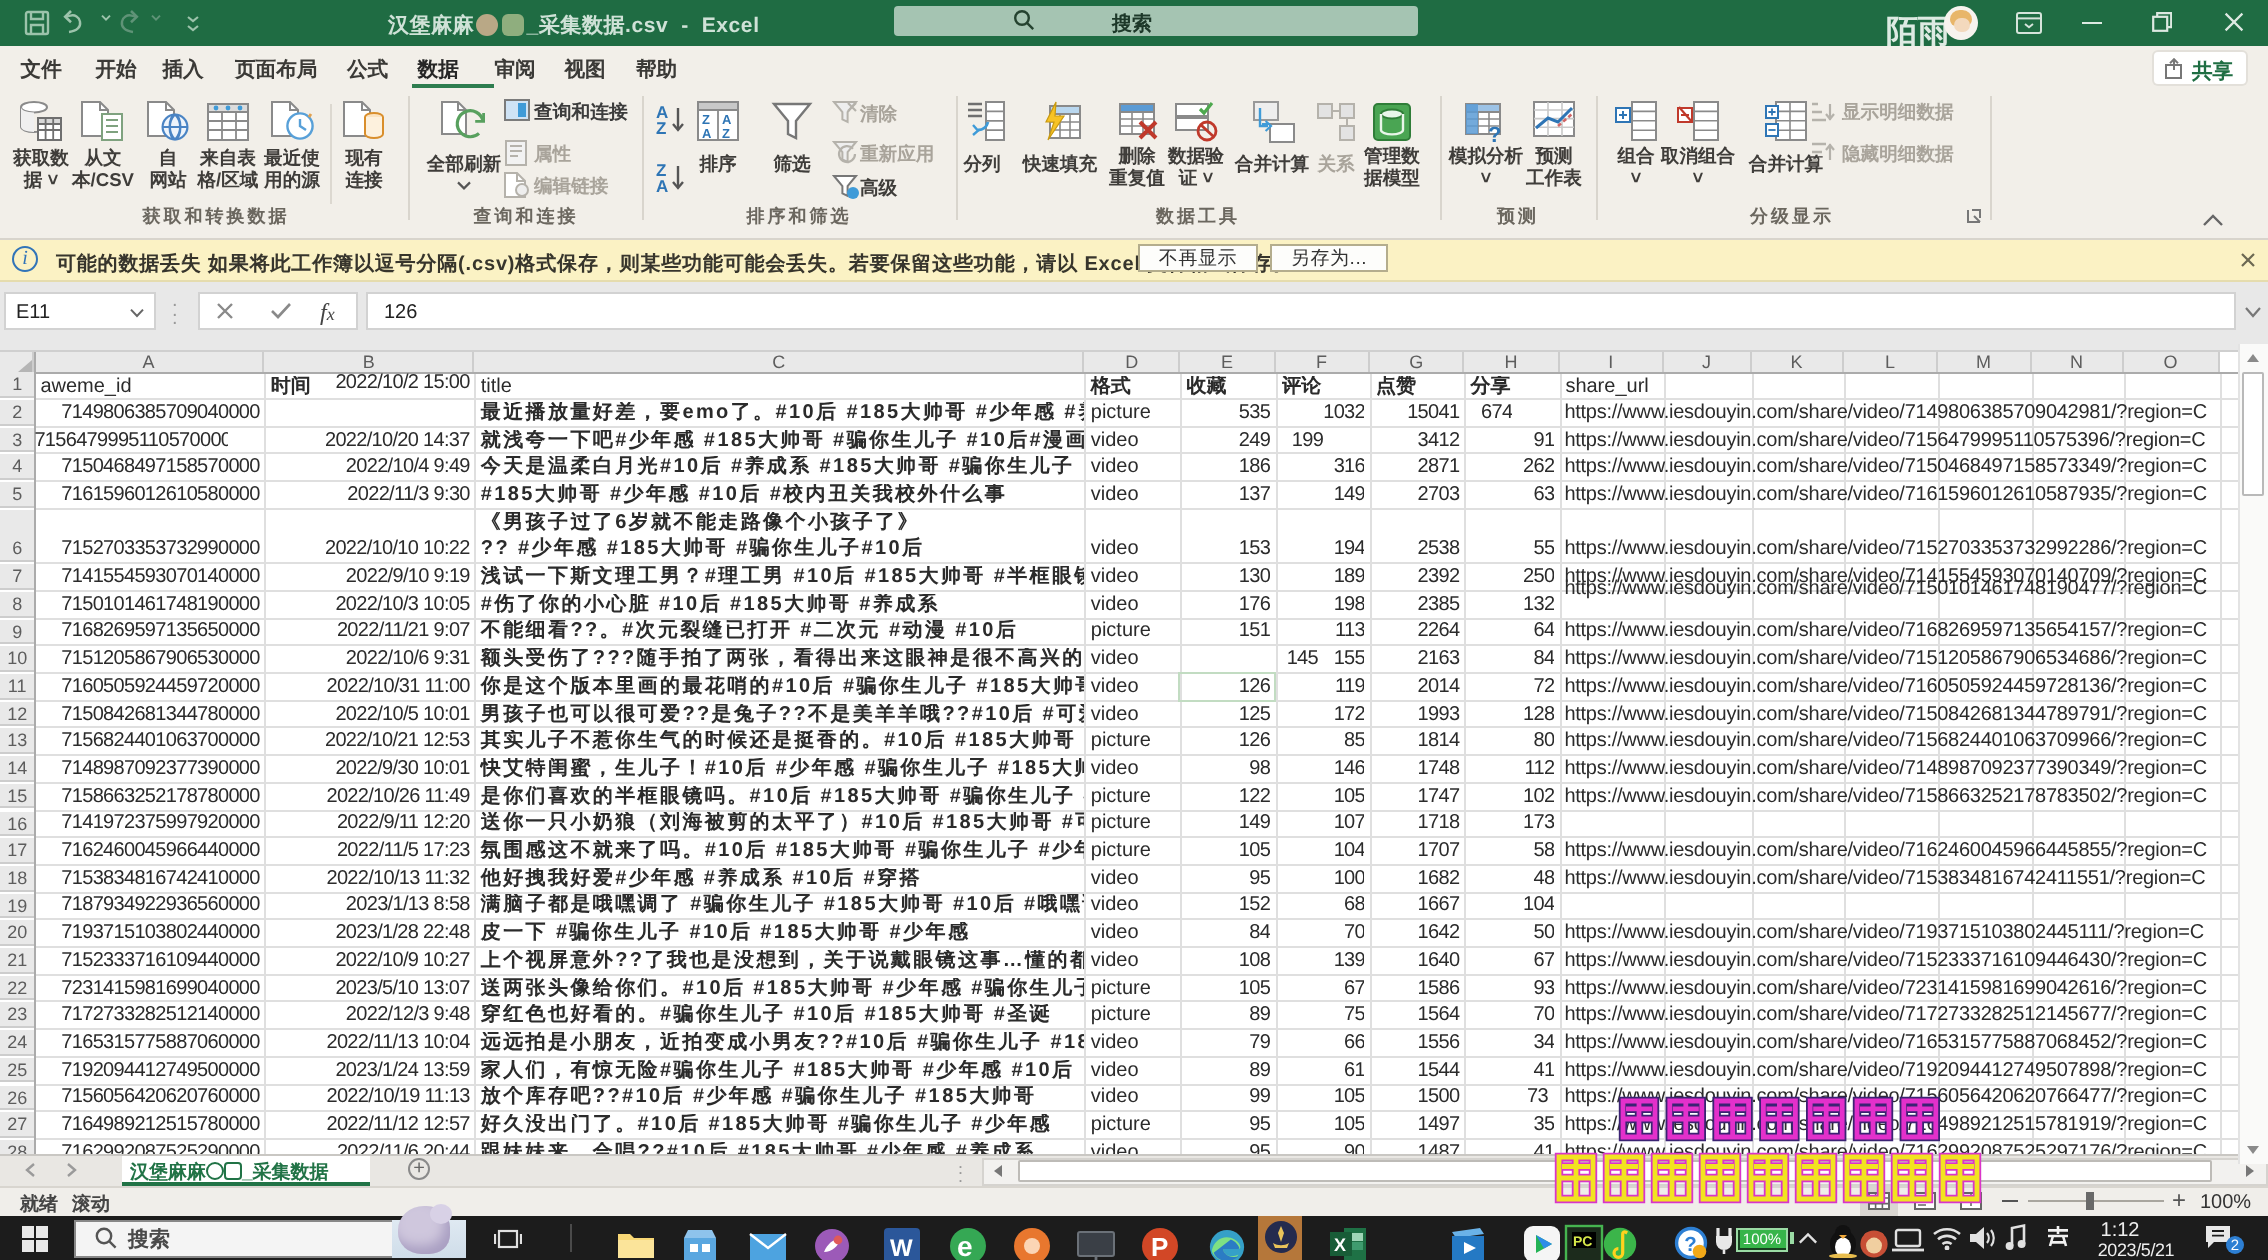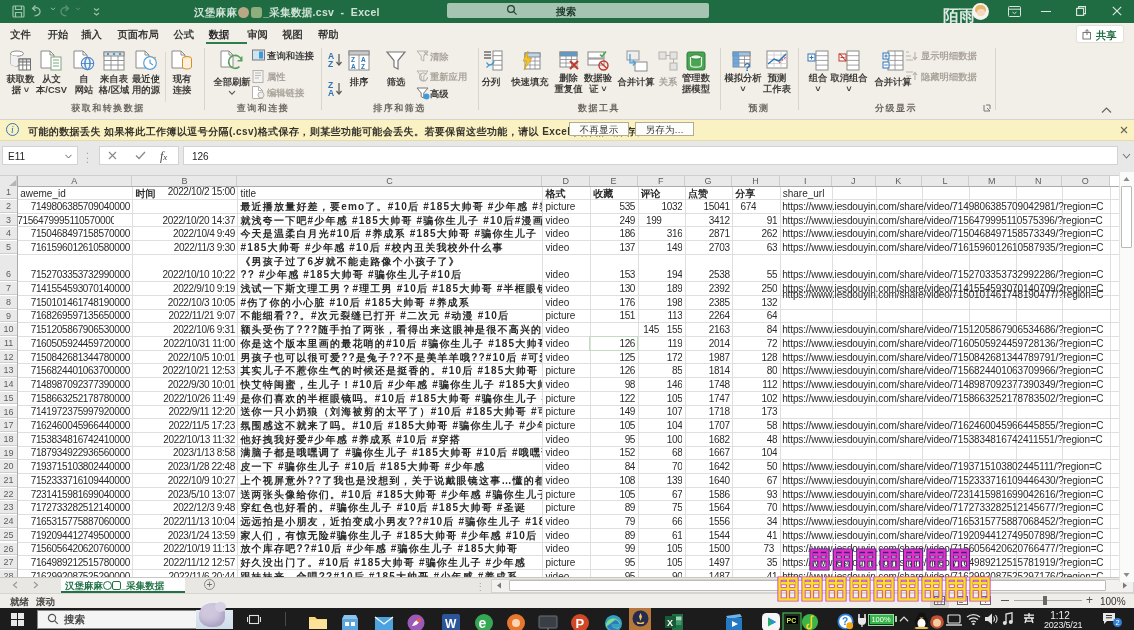--- a/index.html
+++ b/index.html
@@ -511,20 +511,21 @@
 <div class="cell num" style="left:732.2px;top:296.7px;width:45.0px">132</div>
 <div class="cell" style="left:782.2px;top:289px;width:323px;letter-spacing:-0.13px">https://www.iesdouyin.com/share/video/7150101461748190477/?region=C</div>
 <div class="cell num" style="left:17.2px;top:310.4px;width:112.7px">7168269597135650000</div>
 <div class="cell num" style="left:132.4px;top:310.4px;width:102.5px">2022/11/21 9:07</div>
 <div class="cell" style="left:240.4px;top:310.4px;width:301.5px;letter-spacing:1.2px;font-weight:bold">不能细看??。#次元裂缝已打开 #二次元 #动漫 #10后</div>
 <div class="cell" style="left:545.4px;top:310.4px;width:44.39999999999998px">picture</div>
 <div class="cell num" style="left:590.3px;top:310.4px;width:44.80000000000007px">151</div>
 <div class="cell num" style="left:637.6px;top:310.4px;width:44.89999999999998px">113</div>
 <div class="cell num" style="left:685.0px;top:310.4px;width:44.700000000000045px">2264</div>
 <div class="cell num" style="left:732.2px;top:310.4px;width:45.0px">64</div>
+<div class="cell" style="left:782.2px;top:310.4px;width:336.29999999999995px;letter-spacing:-0.13px">https://www.iesdouyin.com/share/video/7168269597135654157/?region=C</div>
 <div class="cell num" style="left:17.2px;top:324.09999999999997px;width:112.7px">7151205867906530000</div>
 <div class="cell num" style="left:132.4px;top:324.09999999999997px;width:102.5px">2022/10/6 9:31</div>
 <div class="cell" style="left:240.4px;top:324.09999999999997px;width:301.5px;letter-spacing:1.2px;font-weight:bold">额头受伤了???随手拍了两张，看得出来这眼神是很不高兴的??#10</div>
 <div class="cell" style="left:545.4px;top:324.09999999999997px;width:44.39999999999998px">video</div>
 <div class="cell num" style="left:610px;top:324.09999999999997px;width:49px">145</div>
 <div class="cell num" style="left:637.6px;top:324.09999999999997px;width:44.89999999999998px">155</div>
 <div class="cell num" style="left:685.0px;top:324.09999999999997px;width:44.700000000000045px">2163</div>
 <div class="cell num" style="left:732.2px;top:324.09999999999997px;width:45.0px">84</div>
 <div class="cell" style="left:782.2px;top:324.09999999999997px;width:336.29999999999995px;letter-spacing:-0.13px">https://www.iesdouyin.com/share/video/7151205867906534686/?region=C</div>
 <div class="cell num" style="left:17.2px;top:337.8px;width:112.7px">7160505924459720000</div>
@@ -535,21 +536,21 @@
 <div class="cell num" style="left:637.6px;top:337.8px;width:44.89999999999998px">119</div>
 <div class="cell num" style="left:685.0px;top:337.8px;width:44.700000000000045px">2014</div>
 <div class="cell num" style="left:732.2px;top:337.8px;width:45.0px">72</div>
 <div class="cell" style="left:782.2px;top:337.8px;width:336.29999999999995px;letter-spacing:-0.13px">https://www.iesdouyin.com/share/video/7160505924459728136/?region=C</div>
 <div class="cell num" style="left:17.2px;top:351.5px;width:112.7px">7150842681344780000</div>
 <div class="cell num" style="left:132.4px;top:351.5px;width:102.5px">2022/10/5 10:01</div>
 <div class="cell" style="left:240.4px;top:351.5px;width:301.5px;letter-spacing:1.2px;font-weight:bold">男孩子也可以很可爱??是兔子??不是美羊羊哦??#10后 #可爱长：</div>
 <div class="cell" style="left:545.4px;top:351.5px;width:44.39999999999998px">video</div>
 <div class="cell num" style="left:590.3px;top:351.5px;width:44.80000000000007px">125</div>
 <div class="cell num" style="left:637.6px;top:351.5px;width:44.89999999999998px">172</div>
-<div class="cell num" style="left:685.0px;top:351.5px;width:44.700000000000045px">1987</div>
+<div class="cell num" style="left:685.0px;top:351.5px;width:44.700000000000045px">1993</div>
 <div class="cell num" style="left:732.2px;top:351.5px;width:45.0px">128</div>
 <div class="cell" style="left:782.2px;top:351.5px;width:336.29999999999995px;letter-spacing:-0.13px">https://www.iesdouyin.com/share/video/7150842681344789791/?region=C</div>
 <div class="cell num" style="left:17.2px;top:365.2px;width:112.7px">7156824401063700000</div>
 <div class="cell num" style="left:132.4px;top:365.2px;width:102.5px">2022/10/21 12:53</div>
 <div class="cell" style="left:240.4px;top:365.2px;width:301.5px;letter-spacing:1.2px;font-weight:bold">其实儿子不惹你生气的时候还是挺香的。#10后 #185大帅哥 #少年</div>
 <div class="cell" style="left:545.4px;top:365.2px;width:44.39999999999998px">picture</div>
 <div class="cell num" style="left:590.3px;top:365.2px;width:44.80000000000007px">126</div>
 <div class="cell num" style="left:637.6px;top:365.2px;width:44.89999999999998px">85</div>
 <div class="cell num" style="left:685.0px;top:365.2px;width:44.700000000000045px">1814</div>
 <div class="cell num" style="left:732.2px;top:365.2px;width:45.0px">80</div>
@@ -869,21 +870,21 @@
   </svg>
 <svg class="abs" style="left:1002px;top:612px" width="12" height="14" viewBox="0 0 12 14">
     <path d="M4 11V2l6-1.2V10" fill="none" stroke="#e0e0e0" stroke-width="1.3"></path>
     <circle cx="2.8" cy="11" r="2" fill="#e0e0e0"></circle>
     <circle cx="8.8" cy="10" r="2" fill="#e0e0e0"></circle>
   </svg>
 <svg class="abs" style="left:1023px;top:612px" width="12" height="12" viewBox="0 0 12 12">
     <path d="M1 3.2h10M1 6h10M6 1v4M3.5 6l-1.5 5M8.5 6l1.5 5M3 9.2h6" stroke="#f0f0f0" stroke-width="1.3" fill="none"></path>
   </svg>
 <div class="abs" style="left:1040px;top:609.5px;width:40px;text-align:center;font-size:10px;color:#eee">1:12</div>
-<div class="abs" style="left:1044px;top:619.5px;width:48px;font-size:9px;color:#eee;letter-spacing:-0.2px">2023/5/21</div>
+<div class="abs" style="left:1044px;top:619.5px;width:48px;text-align:center;font-size:9px;color:#eee;letter-spacing:-0.2px">2023/5/21</div>
 <svg class="abs" style="left:1102px;top:612px" width="15" height="13" viewBox="0 0 15 13">
     <path d="M1 1h12v8H5L2 12V9H1z" fill="#e8e8e8"></path>
     <path d="M4 3.5h6M4 5.8h6" stroke="#1c1c1c" stroke-width="0.9"></path>
   </svg>
 <div class="abs" style="left:1113px;top:617.5px;width:9px;height:9px;border-radius:5px;background:#2d7fd3;color:#fff;font-size:7.5px;text-align:center;line-height:9px">2</div>
 <div class="abs" style="left:1119px;top:172px;width:15px;height:410px;background:#fafaf9;border-left:1px solid #e3e3e3"></div>
 <svg class="abs" style="left:1123px;top:176px" width="7" height="6" viewBox="0 0 7 6">
     <path d="M0.5 5L3.5 1l3 4z" fill="#8a8a8a"></path>
   </svg>
 <div class="abs" style="left:1121px;top:186px;width:11px;height:62px;background:#fff;border:1px solid #b9b9b9;border-radius:1px"></div>

